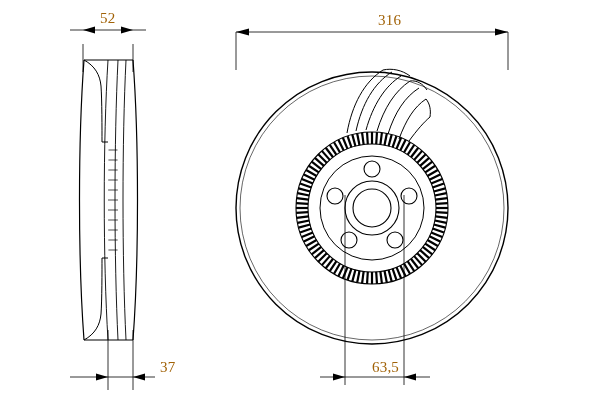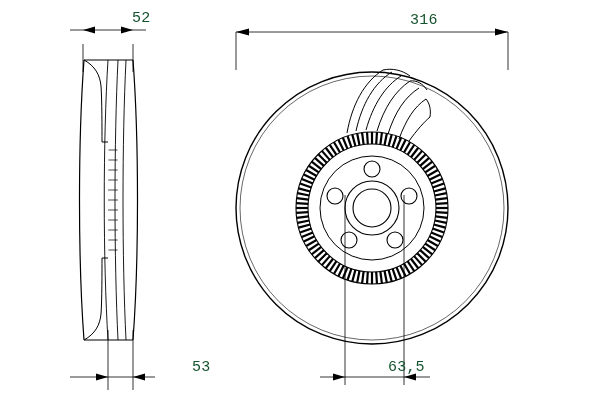--- a/index.html
+++ b/index.html
@@ -10,31 +10,30 @@
   #stage {
     position: relative;
     width: 600px;
     height: 400px;
     background: #ffffff;
     overflow: hidden;
     font-family: "Liberation Sans", sans-serif;
   }
   .dim-label {
     position: absolute;
-    font-family: Liberation Mono, monospace;
+    font-family: Liberation Serif, serif;
     font-size: 15px;
-    color: #14532d;
+    color: #a16207;
     white-space: nowrap;
     letter-spacing: 0.2px;
-    margin-left: 32px;
   }
   #lbl-52  { left: 100px; top: 10px; }
   #lbl-316 { left: 378px; top: 12px; }
   #lbl-28  { left: 160px; top: 359px; }
-  #lbl-635 { left: 356px; top: 359px; text-align: center; }
+  #lbl-635 { left: 372px; top: 359px; text-align: center; }
   svg { position: absolute; left: 0; top: 0; }
 </style>
 </head>
 <body>
 
 <div id="stage">
 
   <svg width="600" height="400" viewBox="0 0 600 400">
 
     <g fill="none" stroke="#000" stroke-width="1">
@@ -249,16 +248,16 @@
         <path d="M 383,70 C 392,68 402,70 410,76"></path>
         <path d="M 410,81 C 417,80 423,84 427,90"></path>
         <path d="M 426,99 C 430,104 431,110 430,117"></path>
         <path d="M 409,141 C 417,130 424,122 430,117"></path>
       </g>
     </g>
   </svg>
 
   <div class="dim-label" id="lbl-52">52</div>
   <div class="dim-label" id="lbl-316">316</div>
-  <div class="dim-label" id="lbl-28">53</div>
+  <div class="dim-label" id="lbl-28">37</div>
   <div class="dim-label" id="lbl-635">63,5</div>
 
 </div>
 
 </body></html>

